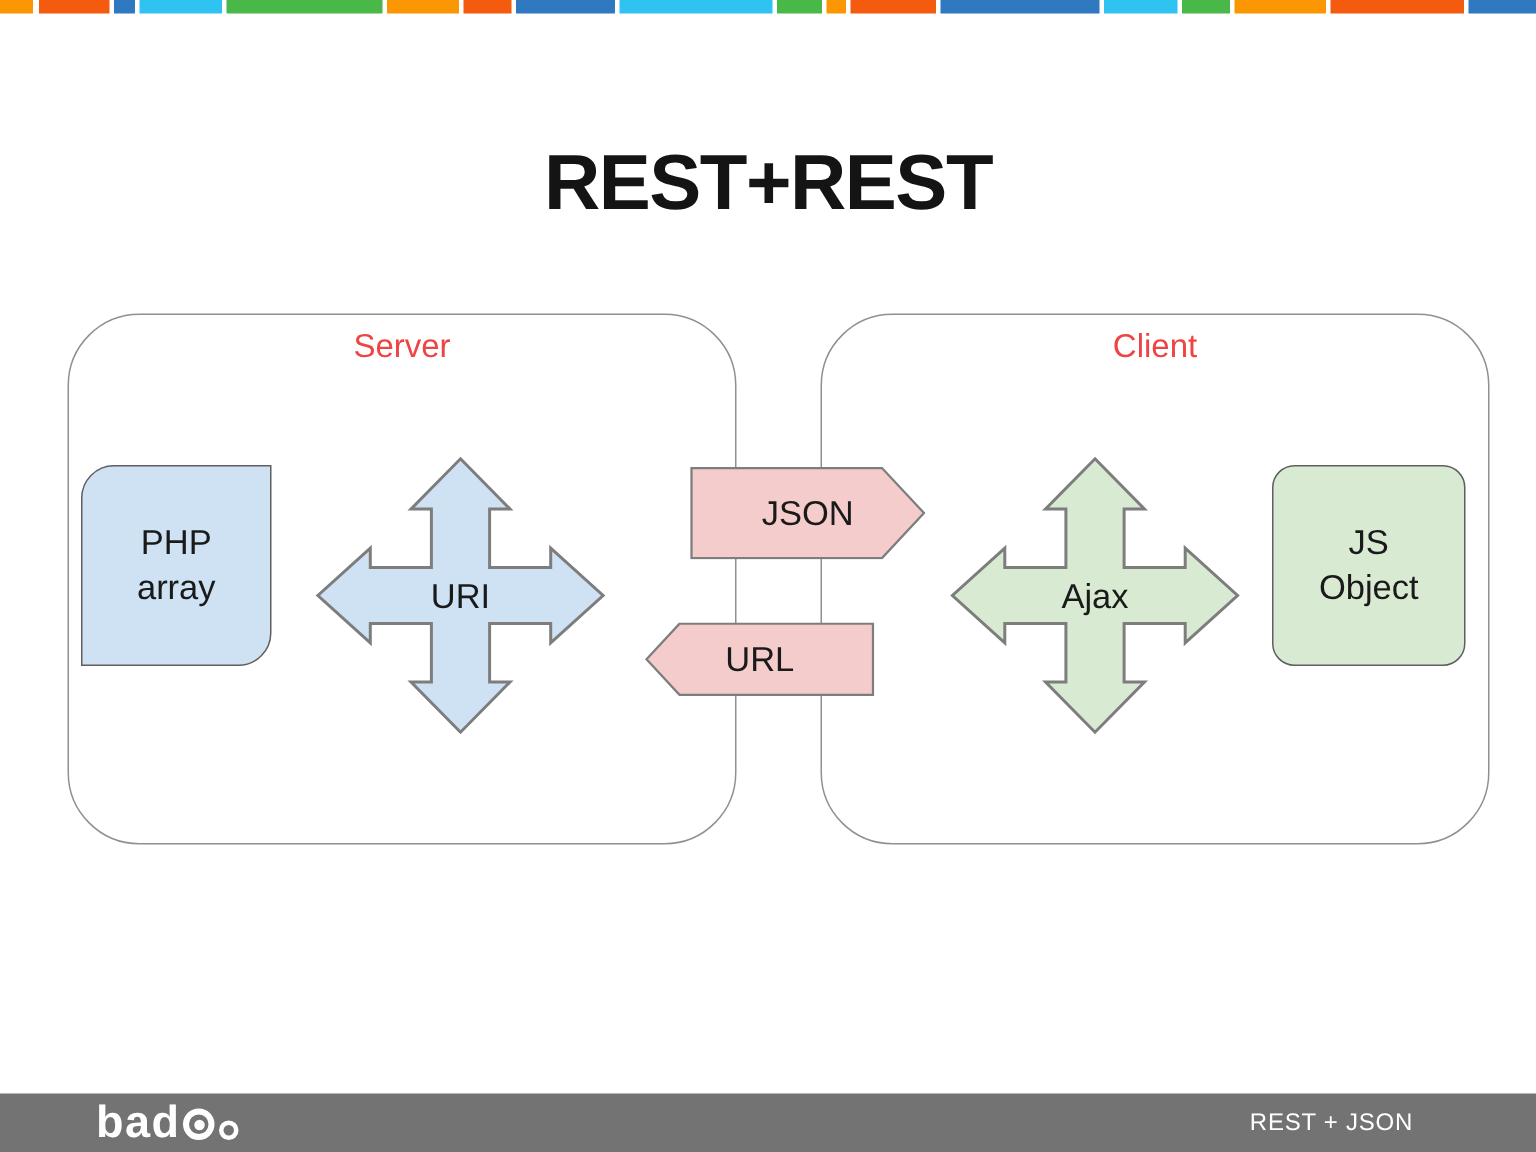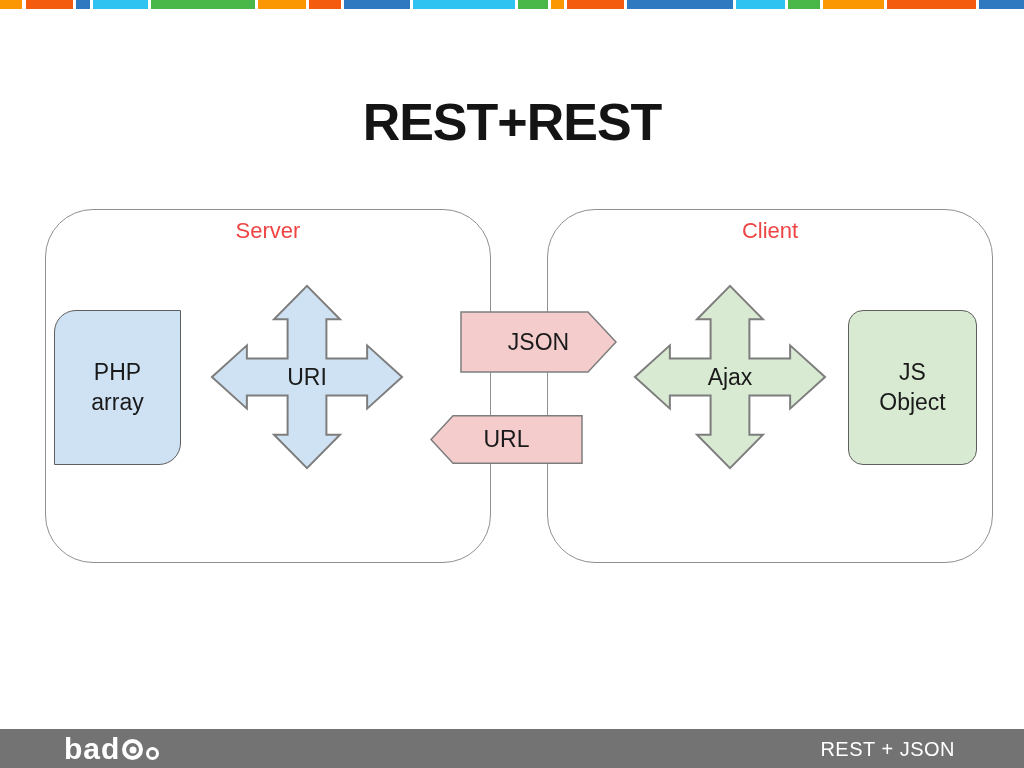--- a/index.html
+++ b/index.html
@@ -24,30 +24,30 @@
     position:absolute; top:209px; width:446px; height:354px;
     background:#ffffff; border:1.5px solid #909090; border-radius:48px;
     box-sizing:border-box;
   }
   .box.server { left:45px; }
   .box.client { left:547px; }
   .box-label { margin-top:8px; text-align:center; font-size:22px; color:#ef4444; }
 
   
   .doc {
-    position:absolute; top:310px; height:155px; box-sizing:border-box;
+    position:absolute; top:310px; height:134px; box-sizing:border-box;
     border:1.5px solid #5f5f5f; border-radius:22px 0 22px 0;
     display:flex; align-items:center; justify-content:center;
     text-align:center; font-size:23px; line-height:1.3; white-space:pre-line;
   }
   .doc.php { left:54px;  width:127px; }
   .doc.jso { left:848px; width:129px; }
 
   
-  .quad { position:absolute; top:284px; width:194px; height:186px;text-decoration:underline; }
+  .quad { position:absolute; top:304px; width:194px; height:186px;text-decoration:underline; }
   .quad.uri  { left:210px; }
   .quad.ajax { left:633px; }
   .quad svg { position:absolute; inset:0; width:100%; height:100%; }
   .shape-label {
     position:absolute; inset:0; display:flex; align-items:center;
     justify-content:center; font-size:23px; color:#1a1a1a;text-align:center;
   }
 
   
   .pent { position:absolute; }
@@ -69,22 +69,22 @@
   }
   .logo-bigo .dot {
     position:absolute; left:50%; top:50%; width:7px; height:7px;
     background:#ffffff; border-radius:50%; transform:translate(-50%,-50%);
   }
   .logo-smallo {
     width:7px; height:7px; border:3.5px solid #ffffff; border-radius:50%;
     margin-left:3px; margin-bottom:0;
   }
   .footer-title {
-    position:absolute; right:69px; top:50%; transform:translateY(-50%);
-    color:#ffffff; font-size:20px; letter-spacing:0.5px;margin-left:37px;
+    position:absolute; right:82px; top:50%; transform:translateY(-50%);
+    color:#ffffff; font-size:16px; letter-spacing:0.5px;margin-left:37px;
   }
 </style>
 </head>
 <body>
 
 <div class="slide">
 
   <div class="top-strip">
       <span class="strip-seg" style="left: 0px; width: 22px; background: rgb(251, 151, 3);"></span>
       <span class="strip-seg" style="left: 26px; width: 47px; background: rgb(244, 91, 15);"></span>

